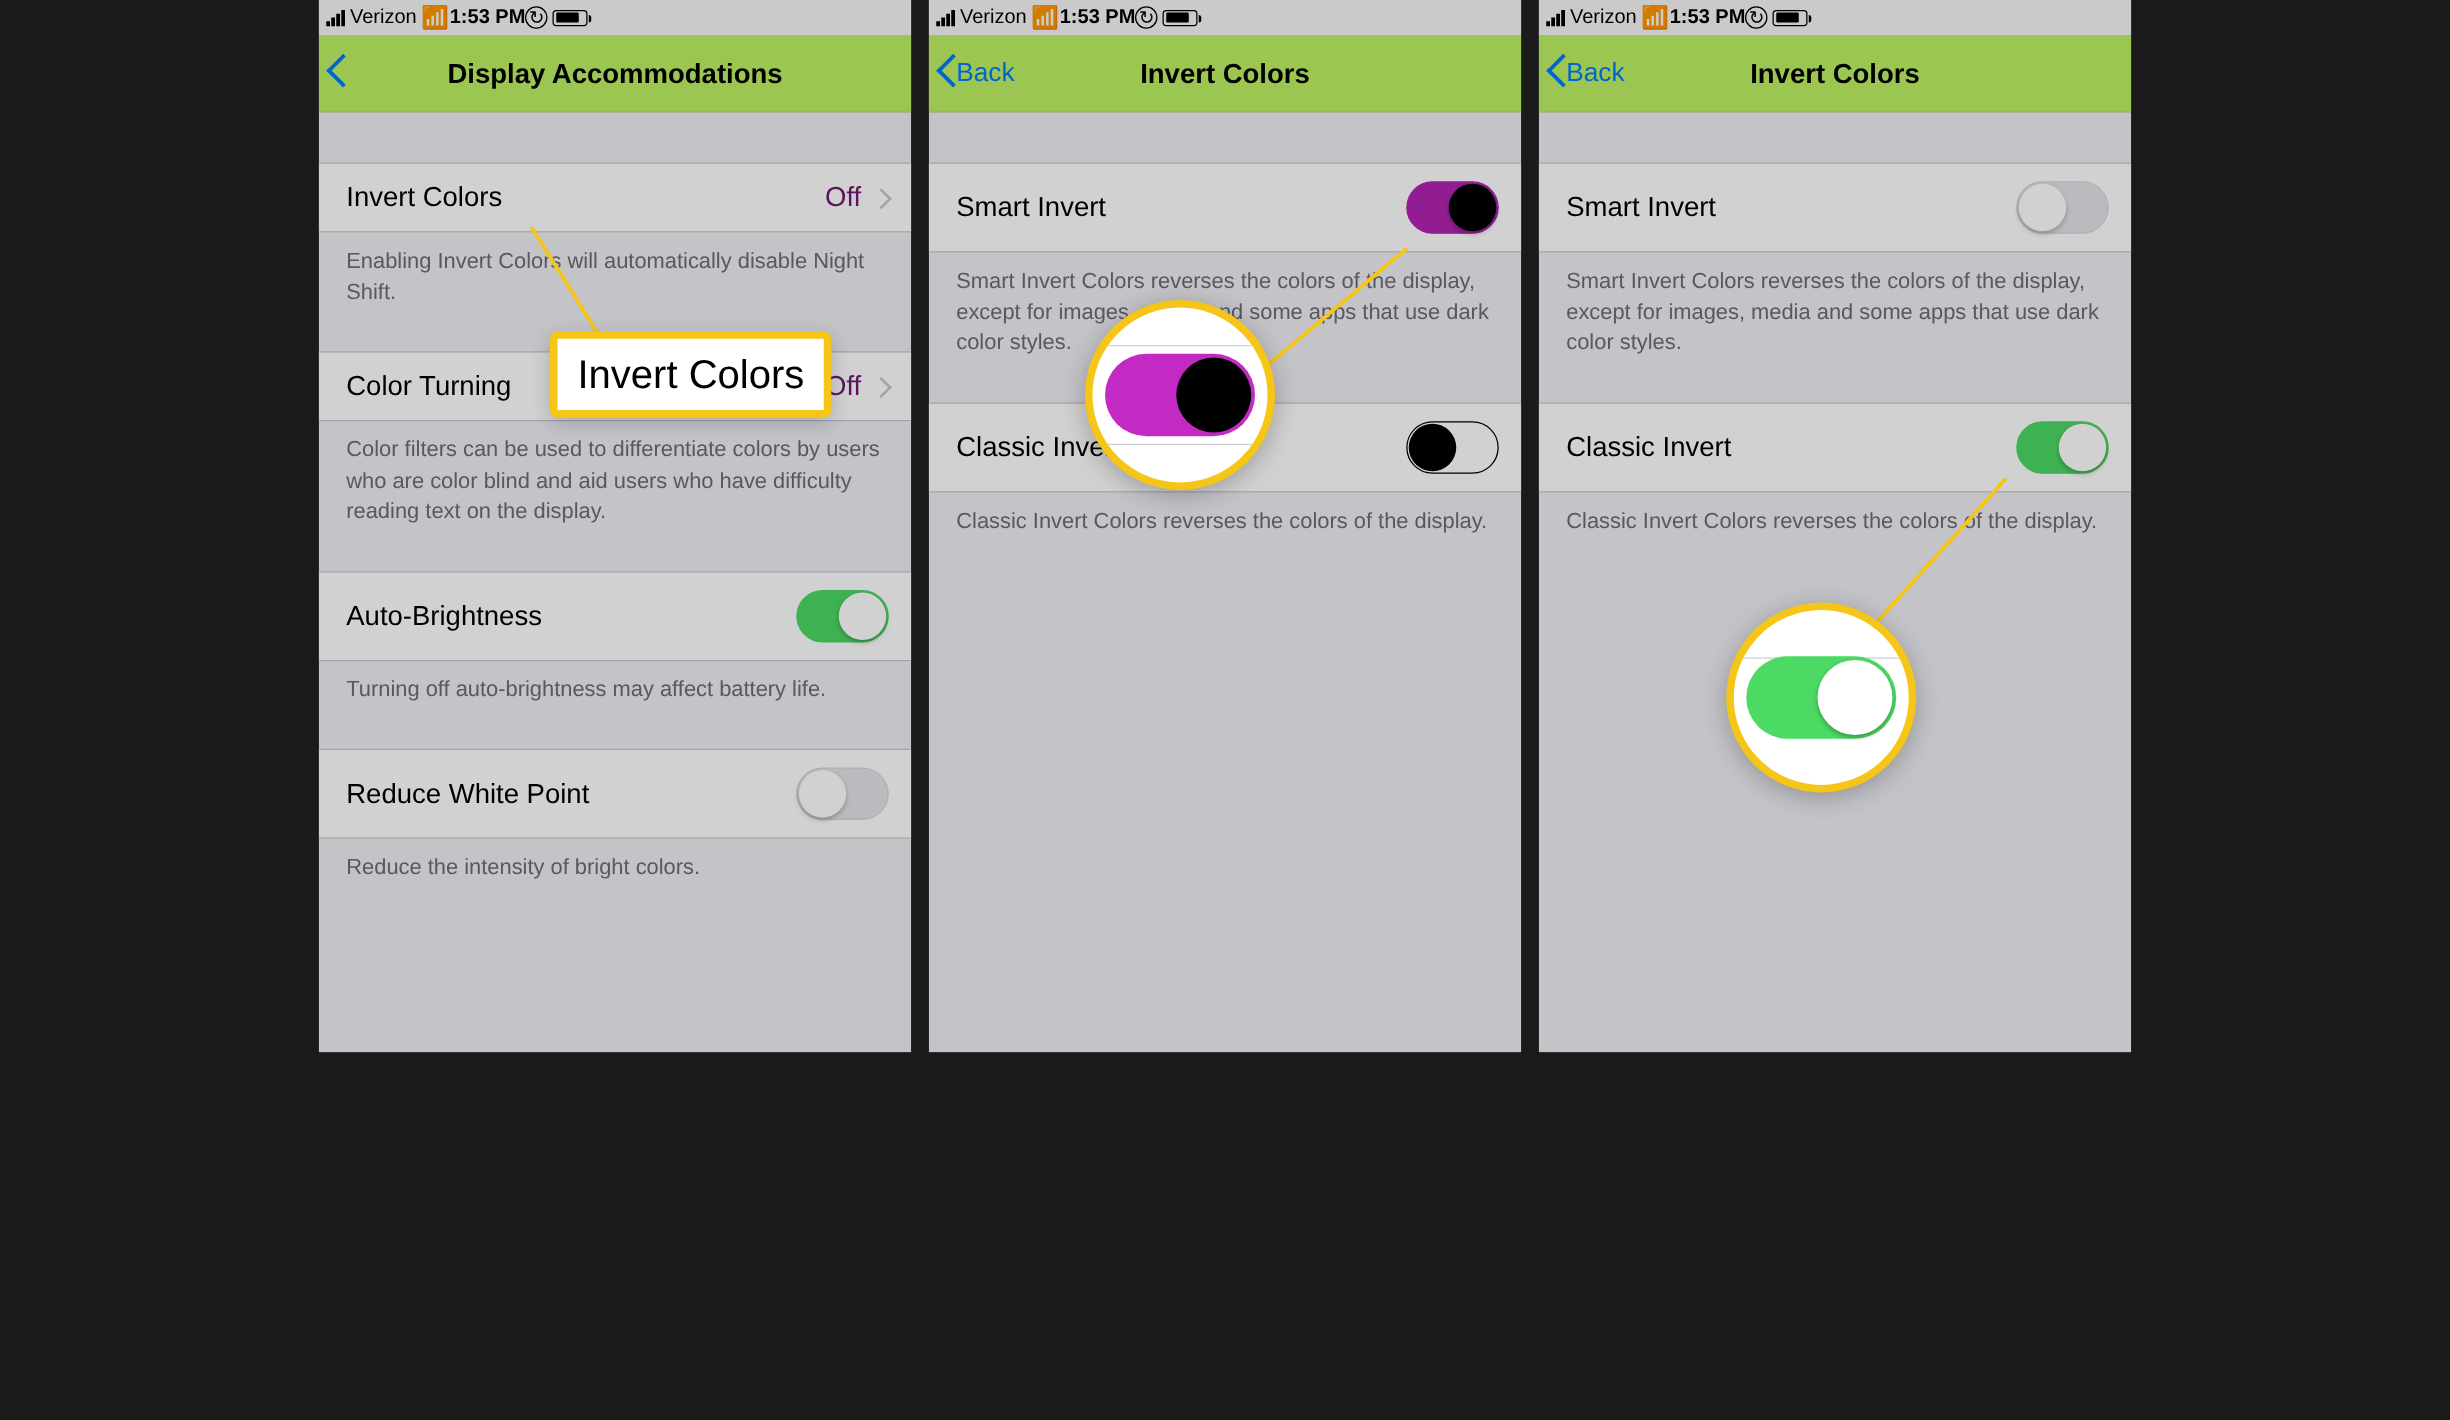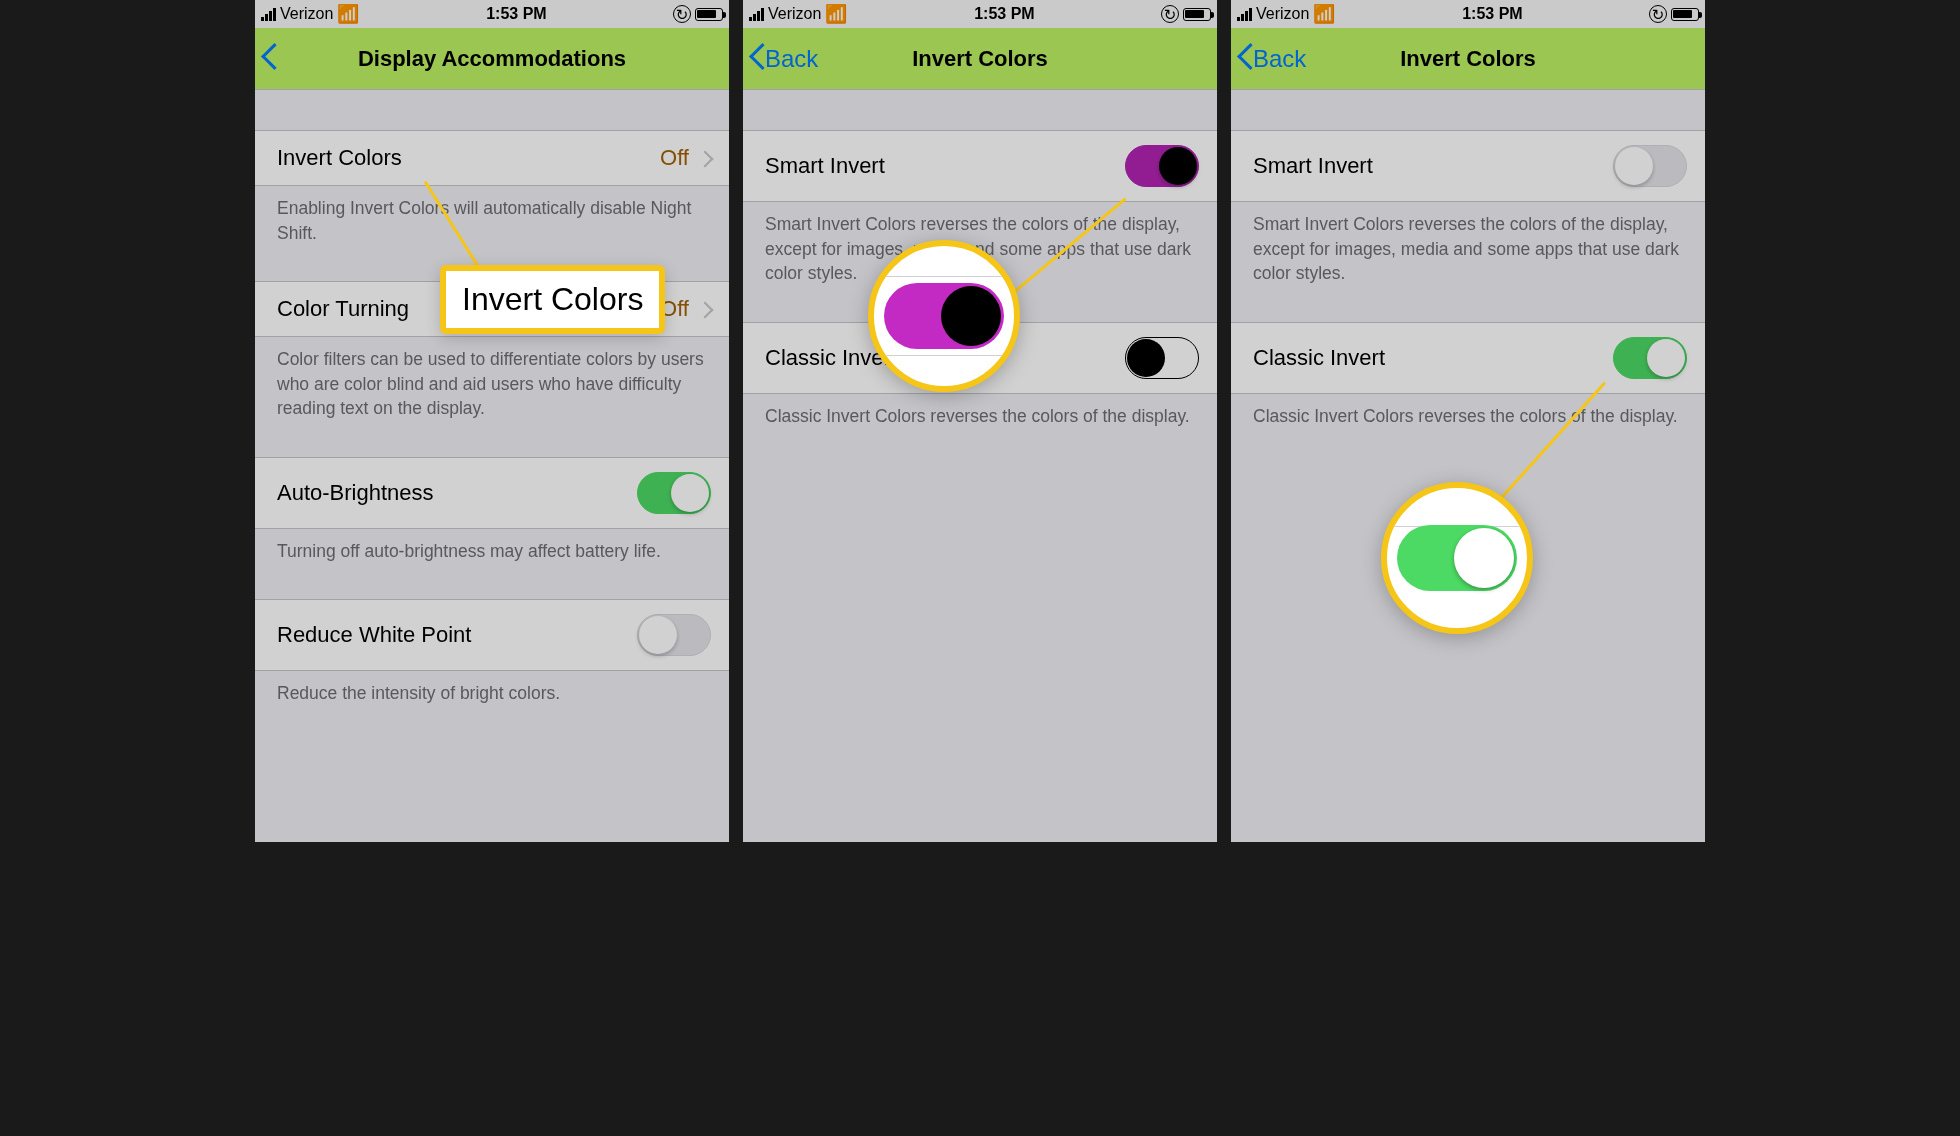--- a/index.html
+++ b/index.html
@@ -36,21 +36,20 @@
     inset: 0;
     background: rgba(0,0,0,0.18);
     pointer-events: none;
   }
 
   
   .statusbar {
     height: 28px;
     display: flex;
     align-items: center;
-    justify-content: space-between;
     padding: 0 6px;
     font-size: 16px;
     font-weight: 600;
     background: #f7f7f8;
   }
   .status-left, .status-right { display:flex; align-items:center; gap:4px; }
   .status-left span, .status-right span { font-weight:500; }
   .signal { display:inline-flex; align-items:flex-end; gap:1px; }
   .signal i { width:3px; background:#000; display:inline-block; }
   .signal i:nth-child(1){height:4px}
@@ -71,21 +70,21 @@
     position:relative;
     background:#bef264;
     border-bottom:1px solid #c6c6c8;
   }
   .back-btn {
     position:absolute;
     left:6px;
     display:flex;
     align-items:center;
     color:#007aff;
-    font-size:24px;
+    font-size:21px;
     font-weight:400;
     gap:2px;
   }
   .chevron-back {
     width:14px;height:24px;
   }
   .chevron-back::before{
     content:"";
     display:block;
     width:16px;height:16px;
@@ -116,21 +115,21 @@
   .row + .footer, .section > .footer {
     padding:10px 22px 0 22px;
     font-size:17.5px;
     color:#6d6d72;
     line-height:1.4;
   }
   .row .right {
     display:flex;
     align-items:center;
     gap:10px;
-    color:#a16207;
+    color:#701a75;
     font-size:22px;
   }
   .chev-right::before{
     content:"";
     display:inline-block;
     width:10px;height:10px;
     border-top:2.5px solid #c7c7cc;
     border-right:2.5px solid #c7c7cc;
     transform:rotate(45deg);
   }

